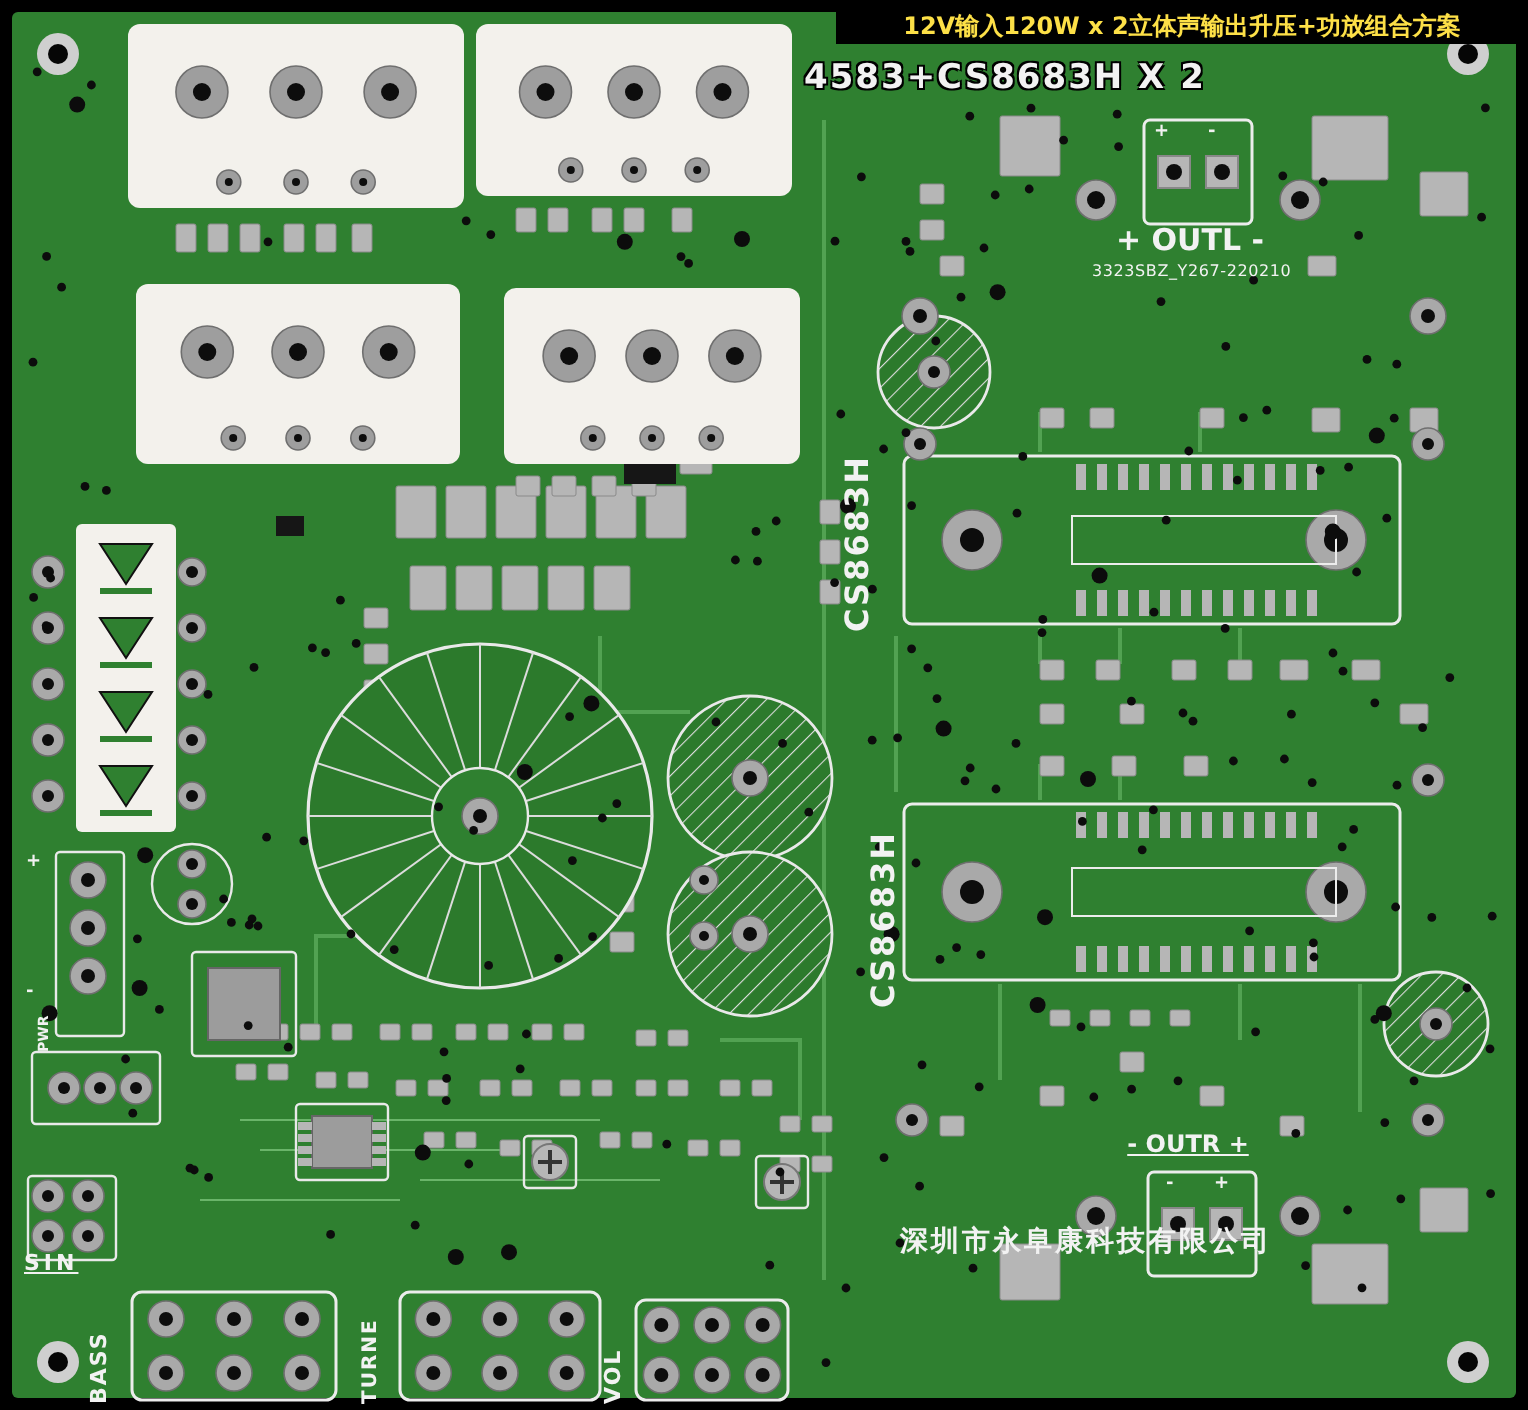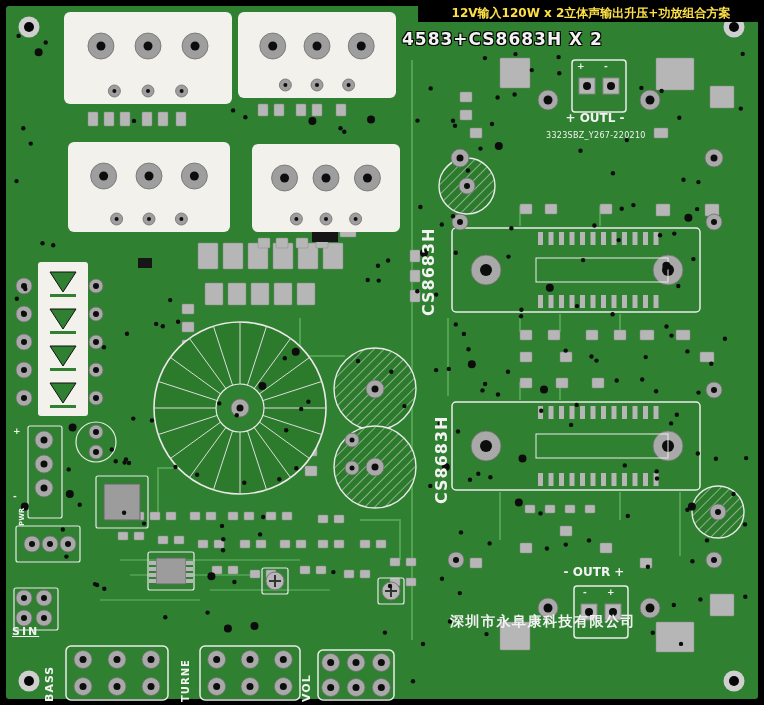--- a/index.html
+++ b/index.html
@@ -7,22 +7,22 @@
          font-family:"DejaVu Sans",sans-serif;}
   #board-art{position:absolute;left:0;top:0;}
   .t{position:absolute;color:var(--silkscreen_white,#f5f5f5);font-weight:bold;white-space:nowrap;line-height:1.1;}
   .title{top:5px;left:398px;width:340px;background:#000;color:#fde047;font-size:12px;padding:2px 3px;text-align:center;margin-left:20px;}
   .model{top:30px;left:402px;font-size:17px;letter-spacing:1px;
          text-shadow:1px 1px 0 #000,-1px -1px 0 #000,1px -1px 0 #000,-1px 1px 0 #000;}
   .serial{top:132px;left:546px;font-size:8px;font-weight:normal;letter-spacing:.3px;}
   .vert{writing-mode:vertical-rl;transform:rotate(180deg);}
   .ic1{left:420px;top:228px;height:88px;font-size:16px;letter-spacing:1px;}
   .ic2{left:433px;top:410px;height:94px;font-size:16px;letter-spacing:1px;}
-  .outl{top:112px;left:558px;width:74px;text-align:center;font-size:12px;}
-  .outr{top:566px;left:556px;width:76px;text-align:center;font-size:12px;}
+  .outl{top:112px;left:558px;width:74px;text-align:center;font-size:15px;}
+  .outr{top:566px;left:556px;width:76px;text-align:center;font-size:12px;text-decoration:underline;}
   .company{top:614px;left:450px;font-size:14px;letter-spacing:1.5px;}
   .sin{top:626px;left:12px;font-size:11px;letter-spacing:2px;text-decoration:underline;}
   .bass{left:44px;top:644px;height:58px;font-size:11px;letter-spacing:1px;}
   .turne{left:180px;top:644px;height:58px;font-size:10px;letter-spacing:1px;}
   .vol{left:301px;top:652px;height:50px;font-size:11px;letter-spacing:1px;}
   .pwr{left:19px;top:496px;height:30px;font-size:7px;}
   .mark{font-size:9px;}
   .outl-plus{left:577px;top:62px;} .outl-minus{left:604px;top:62px;}
   .outr-minus{left:583px;top:588px;} .outr-plus{left:607px;top:588px;}
   .conn-plus{left:13px;top:427px;} .conn-minus{left:13px;top:492px;}

